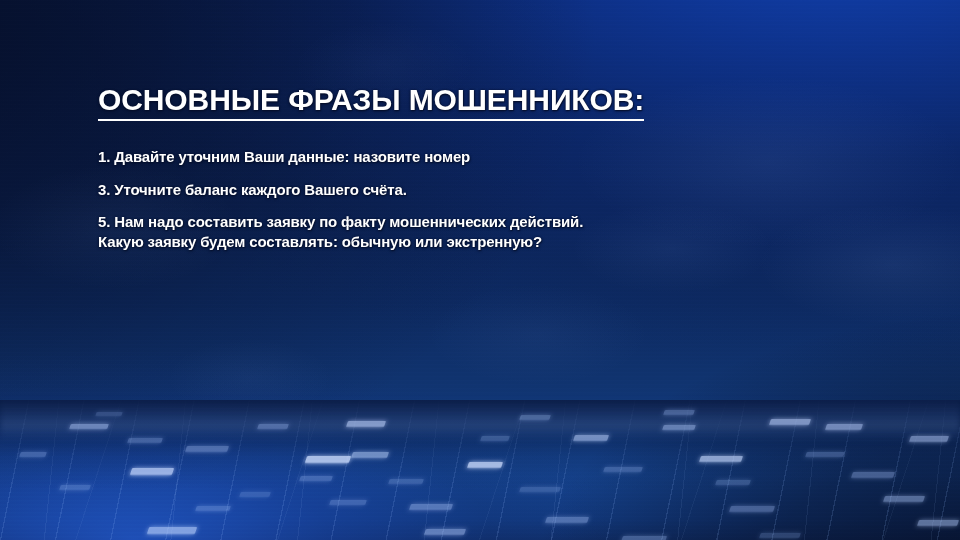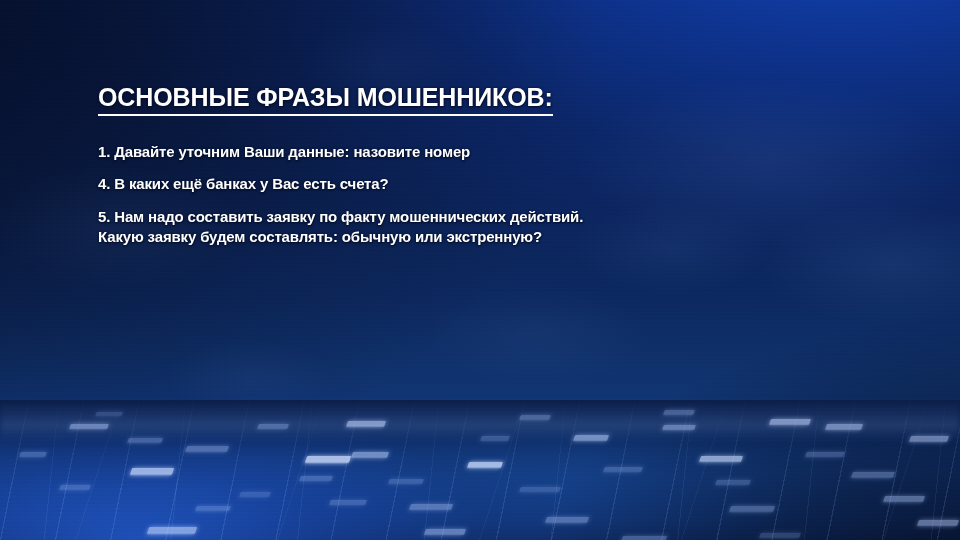--- a/index.html
+++ b/index.html
@@ -184,21 +184,21 @@
   #content {
     position: absolute;
     left: 98px;
     top: 84px;
     width: 800px;
   }
 
   #title {
     display: inline-block;
     color: #ffffff;
-    font-size: 25px;
+    font-size: 30px;
     font-weight: bold;
     letter-spacing: -0.1px;
     line-height: 1.06;
     padding-bottom: 3px;
     border-bottom: 2.5px solid #ffffff;
     text-shadow:
       0 0 2px rgba(10,20,50,0.85),
       0 1px 3px rgba(5,12,35,0.9),
       1px 1px 0 rgba(8,18,48,0.55);
     white-space: nowrap;
@@ -288,21 +288,21 @@
 
   <div id="content">
 
     <div id="title">ОСНОВНЫЕ ФРАЗЫ МОШЕННИКОВ:</div>
 
     <div id="list">
         <div class="item">
           <span class="ln">1. Давайте уточним Ваши данные: назовите номер</span>
         </div>
         <div class="item">
-          <span class="ln">4. В каких ещё банках у Вас есть счета?</span>
+          <span class="ln">3. Уточните баланс каждого Вашего счёта.</span>
         </div>
         <div class="item">
           <span class="ln">5. Нам надо составить заявку по факту мошеннических действий.</span>
           <span class="ln">Какую заявку будем составлять: обычную или экстренную?</span>
         </div>
       </div>
 
   </div>
 </div>
 

